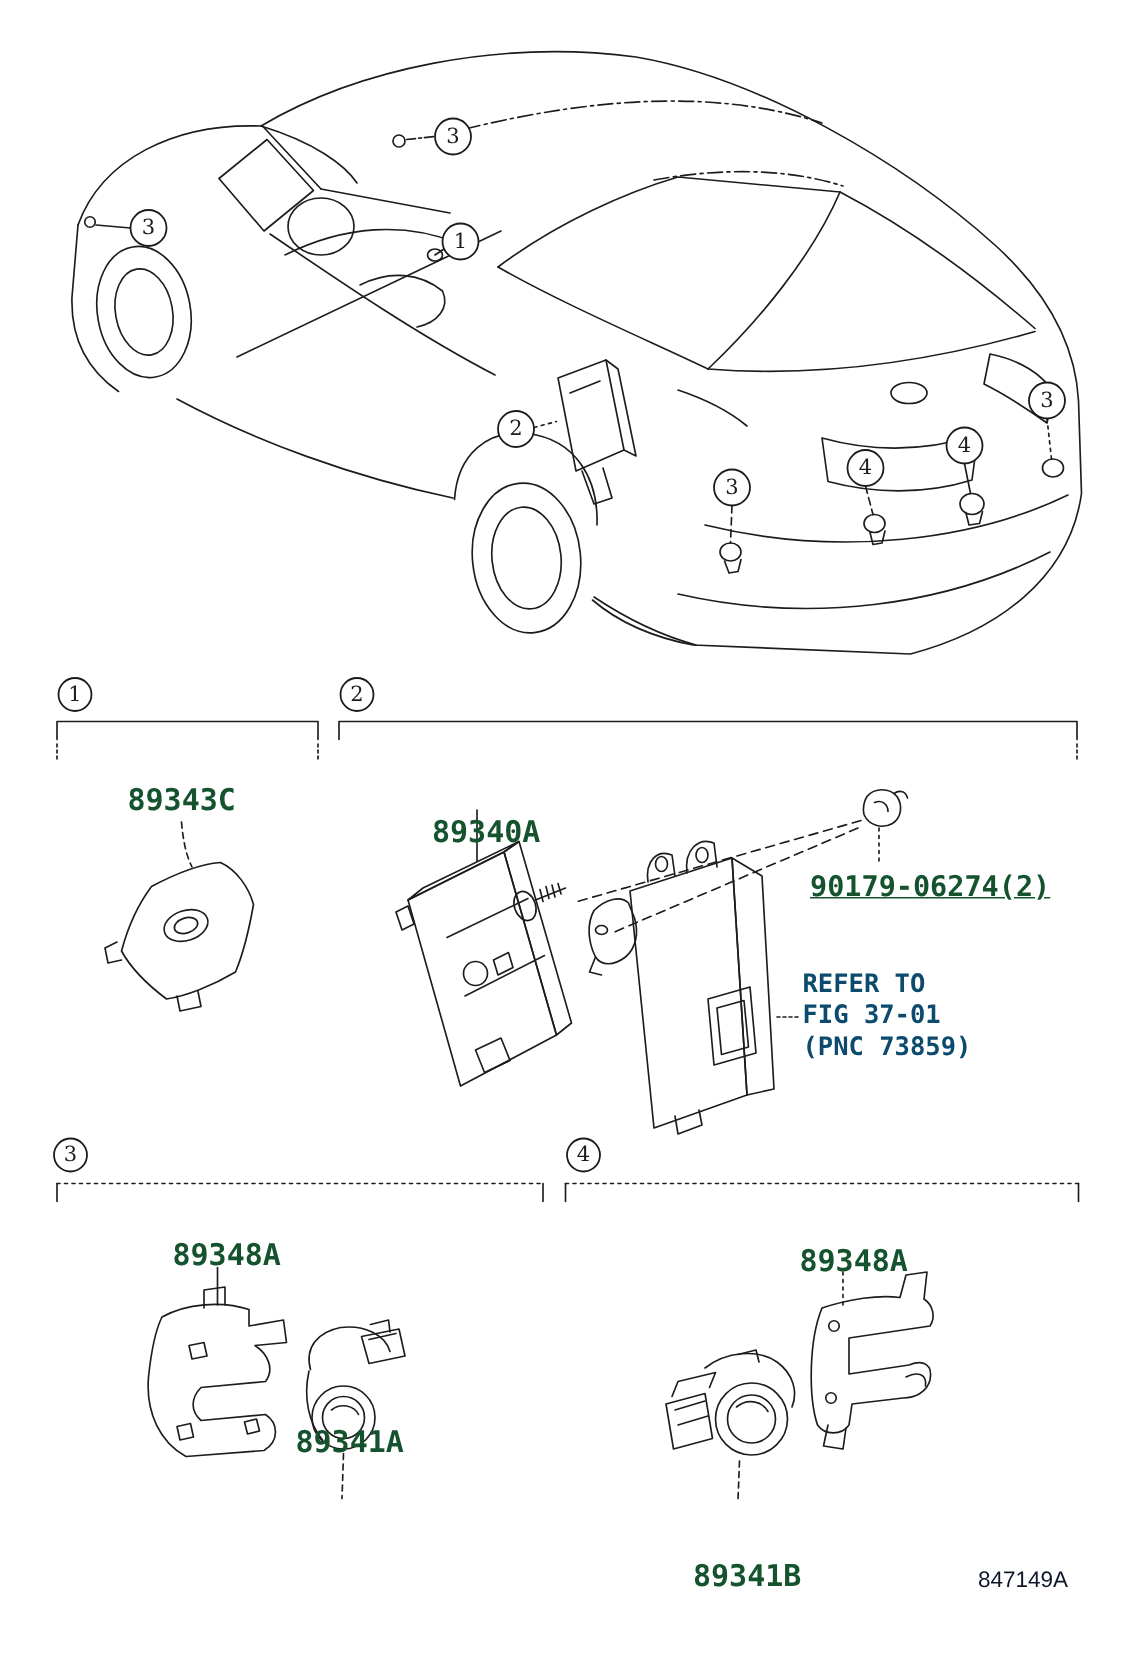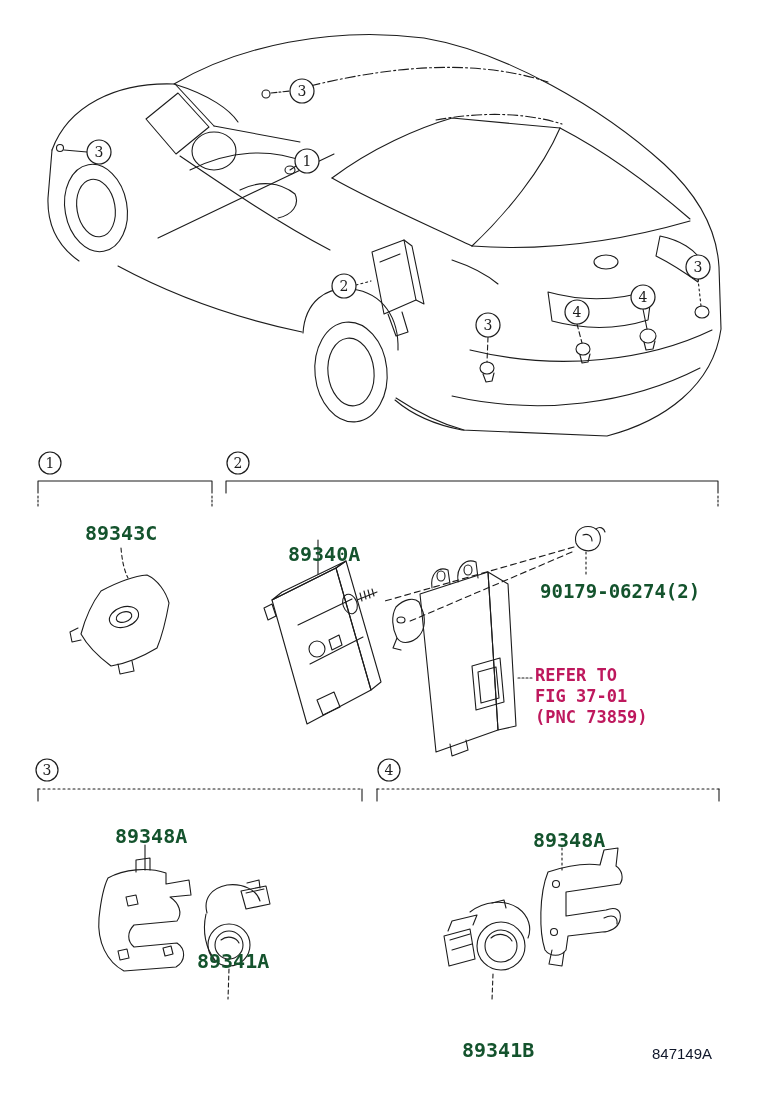--- a/index.html
+++ b/index.html
@@ -1,22 +1,22 @@
 <!DOCTYPE html>
 <html><head>
 <meta charset="utf-8">
 <style>
   html,body{margin:0;padding:0;background:#ffffff;}
   .stage{position:relative;width:760px;height:1112px;background:#ffffff;overflow:hidden;
          font-family:"DejaVu Sans Mono",monospace;}
   svg{position:absolute;left:0;top:0;}
   .lineart{stroke:#1c1c1c;stroke-width:1.1;fill:none;stroke-linecap:round;stroke-linejoin:round;}
   .pn{position:absolute;font:bold 20px "DejaVu Sans Mono",monospace;color:#14532d;white-space:nowrap;}
-  .pn-sm{font-size:19px;}
-  .note{position:absolute;font:bold 17px "DejaVu Sans Mono",monospace;color:#be185d;line-height:21px;white-space:nowrap;margin-top:19px;}
+  .pn-sm{font-size:19px;text-decoration:underline;}
+  .note{position:absolute;font:bold 17px "DejaVu Sans Mono",monospace;color:#0c4a6e;line-height:21px;white-space:nowrap;}
   .badge-num{position:absolute;transform:translate(-50%,-50%);font:14px "DejaVu Serif",serif;color:#1c1c1c;}
   .figcode{position:absolute;font:15px "Liberation Sans",sans-serif;color:#0f172a;white-space:nowrap;}
 </style>
 </head>
 <body>
 
 <div class="stage">
 
 <svg width="760" height="1112" viewBox="0 0 760 1112">
 

